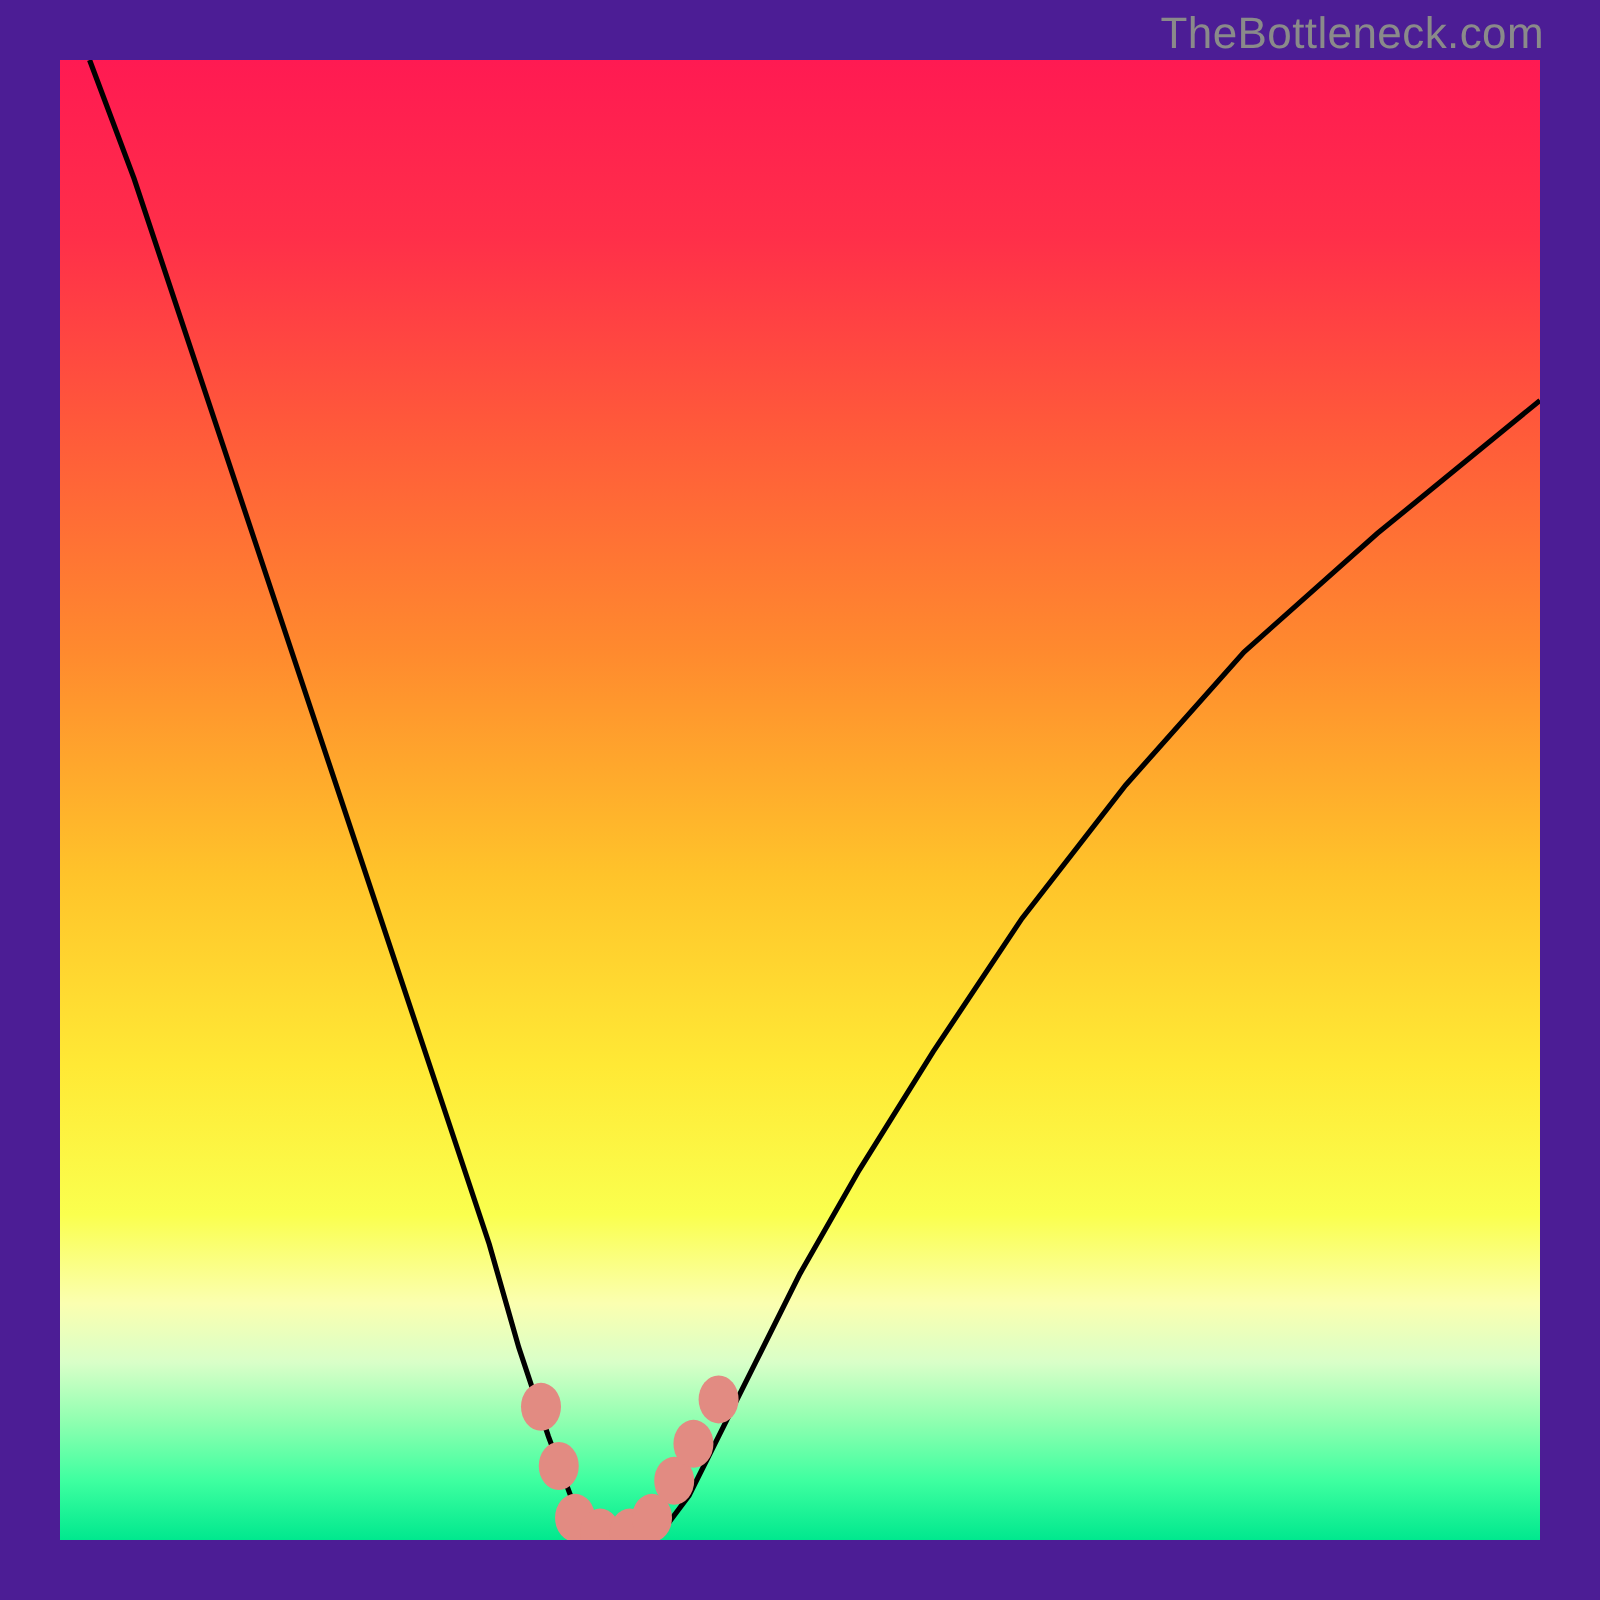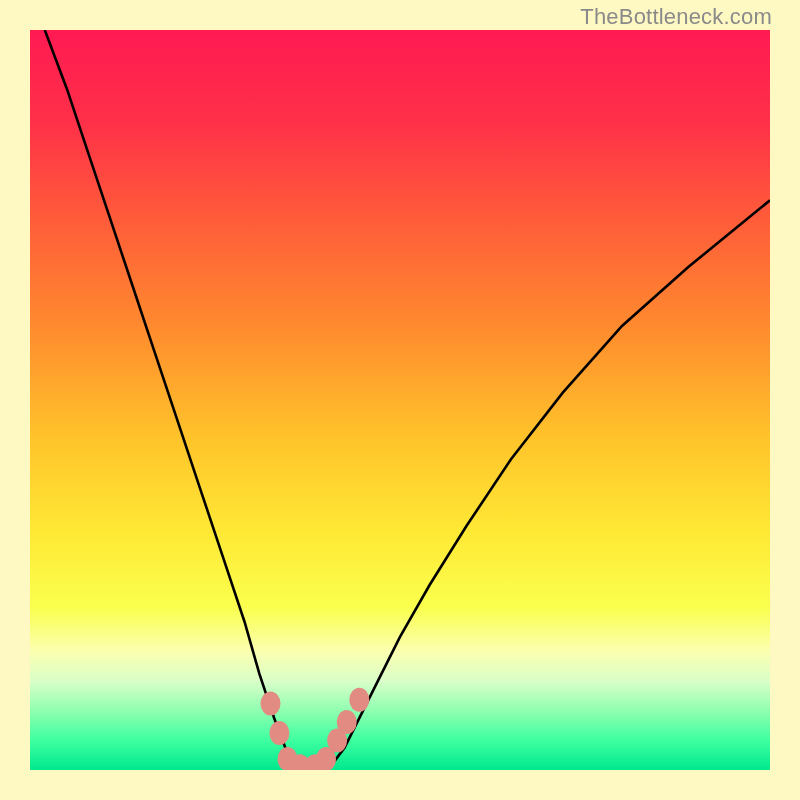--- a/index.html
+++ b/index.html
@@ -7,21 +7,21 @@
     padding: 0;
     width: 800px;
     height: 800px;
     background: #000000;
     overflow: hidden;
   }
   .canvas {
     position: relative;
     width: 800px;
     height: 800px;
-    background: #fef9c3;
+    background: #4c1d95;
   }
   .plot-area {
     position: absolute;
     left: 30px;
     top: 30px;
     width: 740px;
     height: 740px;
     overflow: hidden;
   }
   .gradient-bg {

